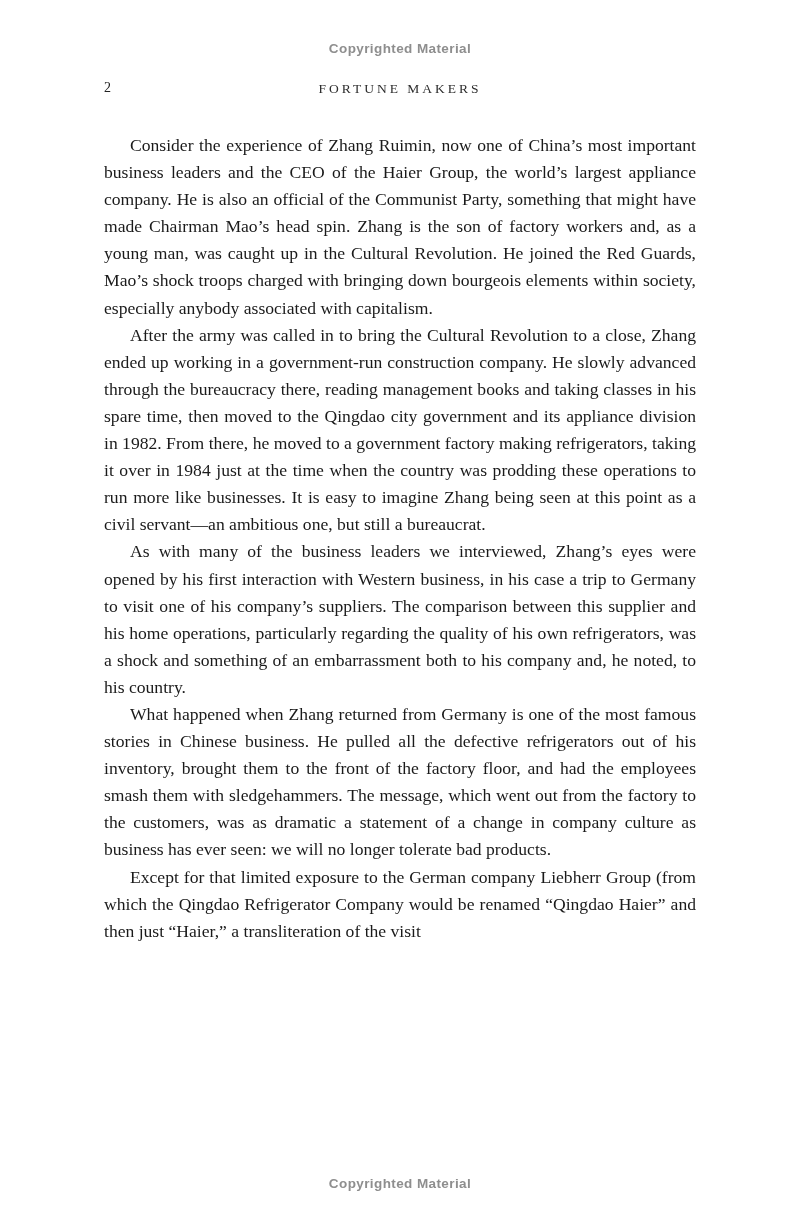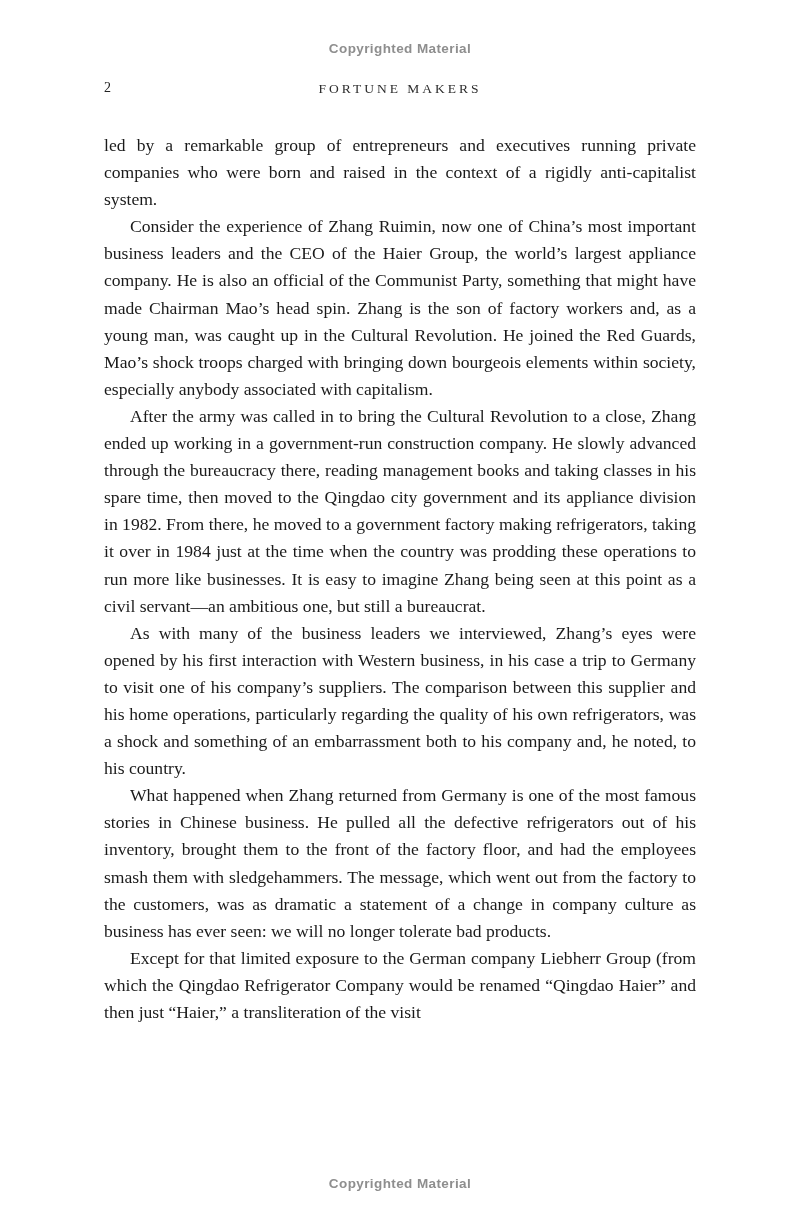--- a/index.html
+++ b/index.html
@@ -82,21 +82,20 @@
 <div class="page">
 
   <div class="copyright-notice copyright-top">Copyrighted Material</div>
 
   <header class="running-header">
     <span class="page-number">2</span>
     <span class="running-title">FORTUNE MAKERS</span>
   </header>
 
   <main class="body-text">
-    <p class="continuation">led by a remarkable group of entrepreneurs and executives running private companies who were born and raised in the context of a rigidly anti-capitalist system.</p>
     <p>Consider the experience of Zhang Ruimin, now one of China’s most important business leaders and the CEO of the Haier Group, the world’s largest appliance company. He is also an official of the Communist Party, something that might have made Chairman Mao’s head spin. Zhang is the son of factory workers and, as a young man, was caught up in the Cultural Revolution. He joined the Red Guards, Mao’s shock troops charged with bringing down bourgeois elements within society, especially anybody associated with capitalism.</p>
     <p>After the army was called in to bring the Cultural Revolution to a close, Zhang ended up working in a government-run construction company. He slowly advanced through the bureaucracy there, reading management books and taking classes in his spare time, then moved to the Qingdao city government and its appliance division in 1982. From there, he moved to a government factory making refrigerators, taking it over in 1984 just at the time when the country was prodding these operations to run more like businesses. It is easy to imagine Zhang being seen at this point as a civil servant—an ambitious one, but still a bureaucrat.</p>
     <p>As with many of the business leaders we interviewed, Zhang’s eyes were opened by his first interaction with Western business, in his case a trip to Germany to visit one of his company’s suppliers. The comparison between this supplier and his home operations, particularly regarding the quality of his own refrigerators, was a shock and something of an embarrassment both to his company and, he noted, to his country.</p>
     <p>What happened when Zhang returned from Germany is one of the most famous stories in Chinese business. He pulled all the defective refrigerators out of his inventory, brought them to the front of the factory floor, and had the employees smash them with sledgehammers. The message, which went out from the factory to the customers, was as dramatic a statement of a change in company culture as business has ever seen: we will no longer tolerate bad products.</p>
     <p>Except for that limited exposure to the German company Liebherr Group (from which the Qingdao Refrigerator Company would be renamed “Qingdao Haier” and then just “Haier,” a transliteration of the visit</p>
   </main>
 
   <div class="copyright-notice copyright-bottom">Copyrighted Material</div>
 
 </div>

